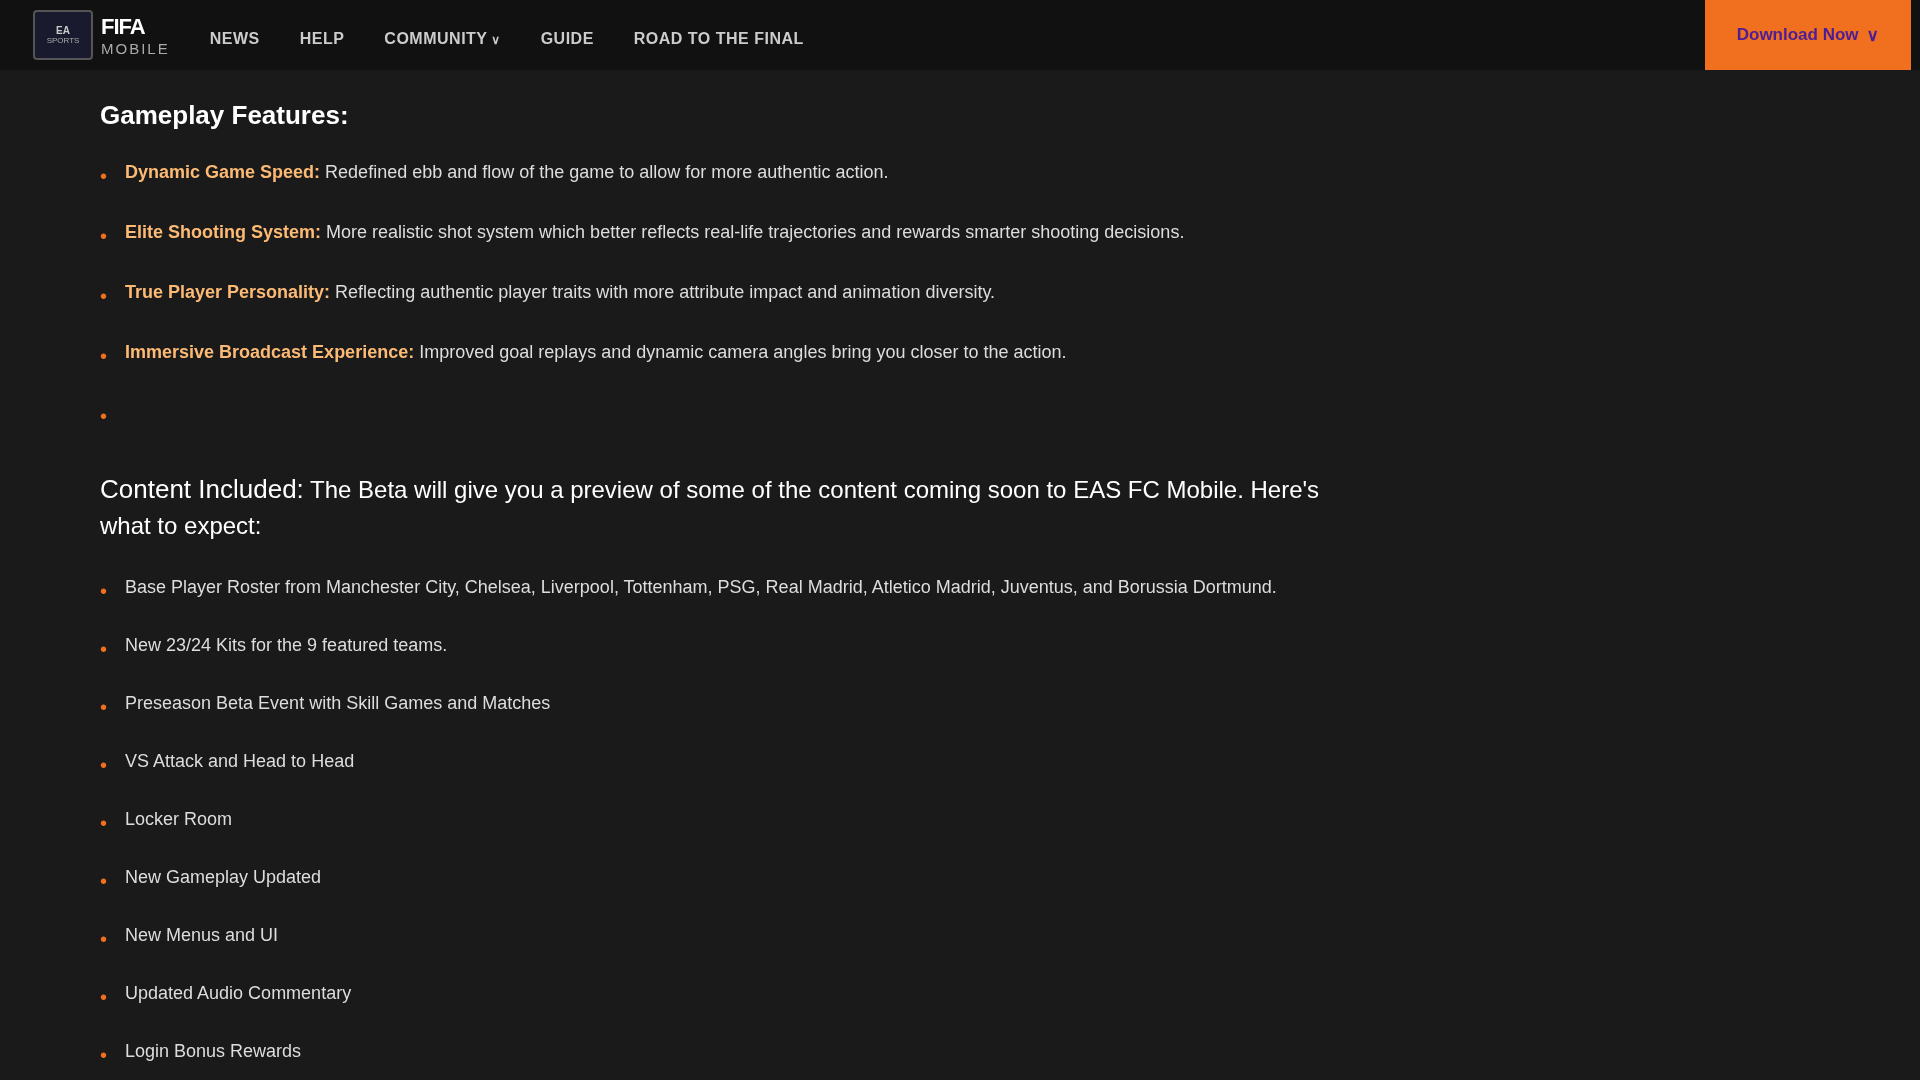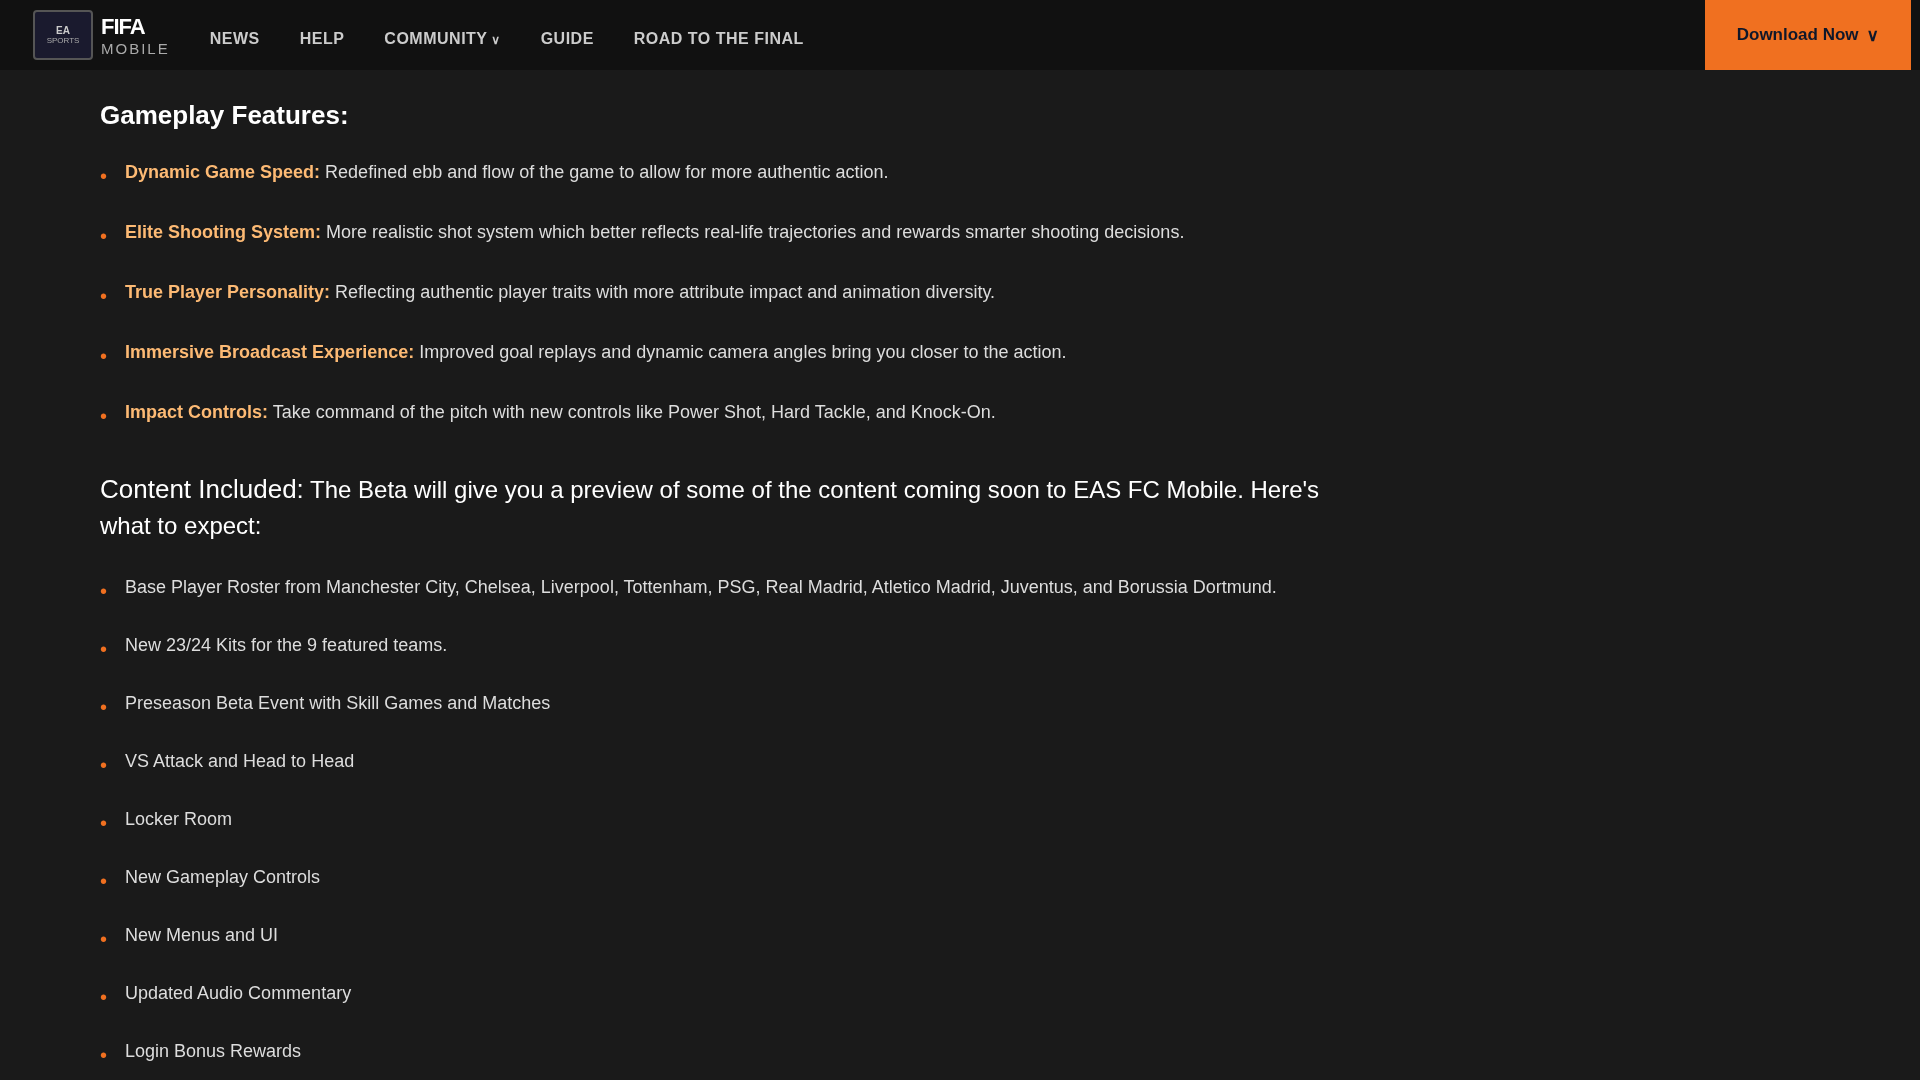--- a/index.html
+++ b/index.html
@@ -71,21 +71,21 @@
       letter-spacing: 0.5px;
       cursor: pointer;
       margin-top: 8px;
     }
     .nav-link.has-arrow::after {
       content: ' ∨';
       font-size: 12px;
     }
     .nav-download {
       background-color: #f07020;
-      color: #0f172a;
+      color: #4c1d95;
       border: none;
       padding: 18px 32px;
       font-size: 17px;
       font-weight: 700;
       cursor: pointer;
       height: 70px;
       display: flex;
       align-items: center;
       gap: 8px;
       margin-left: auto;
@@ -214,23 +214,20 @@
       </span>
     </li>
     <li>
       <span class="bullet">•</span>
       <span>
         <span class="feature-bold">Immersive Broadcast Experience:</span><span> Improved goal replays and dynamic camera angles bring you closer to the action.</span>
       </span>
     </li>
     <li>
       <span class="bullet">•</span>
-      <span>
-        <span class="feature-bold">Impact Controls:</span><span> Take command of the pitch with new controls like Power Shot, Hard Tackle, and Knock-On.</span>
-      </span>
     </li>
   </ul>
 
   <div class="content-included-title">
     <span class="bold-part">Content Included:</span><span class="regular-part"> The Beta will give you a preview of some of the content coming soon to EAS FC Mobile. Here's what to expect:</span>
   </div>
 
   <ul class="content-list">
     <li>
       <span class="bullet">•</span>
@@ -247,21 +244,21 @@
     <li>
       <span class="bullet">•</span>
       <span>VS Attack and Head to Head</span>
     </li>
     <li>
       <span class="bullet">•</span>
       <span>Locker Room</span>
     </li>
     <li>
       <span class="bullet">•</span>
-      <span>New Gameplay Controls</span>
+      <span>New Gameplay Updated</span>
     </li>
     <li>
       <span class="bullet">•</span>
       <span>New Menus and UI</span>
     </li>
     <li>
       <span class="bullet">•</span>
       <span>Updated Audio Commentary</span>
     </li>
     <li>

